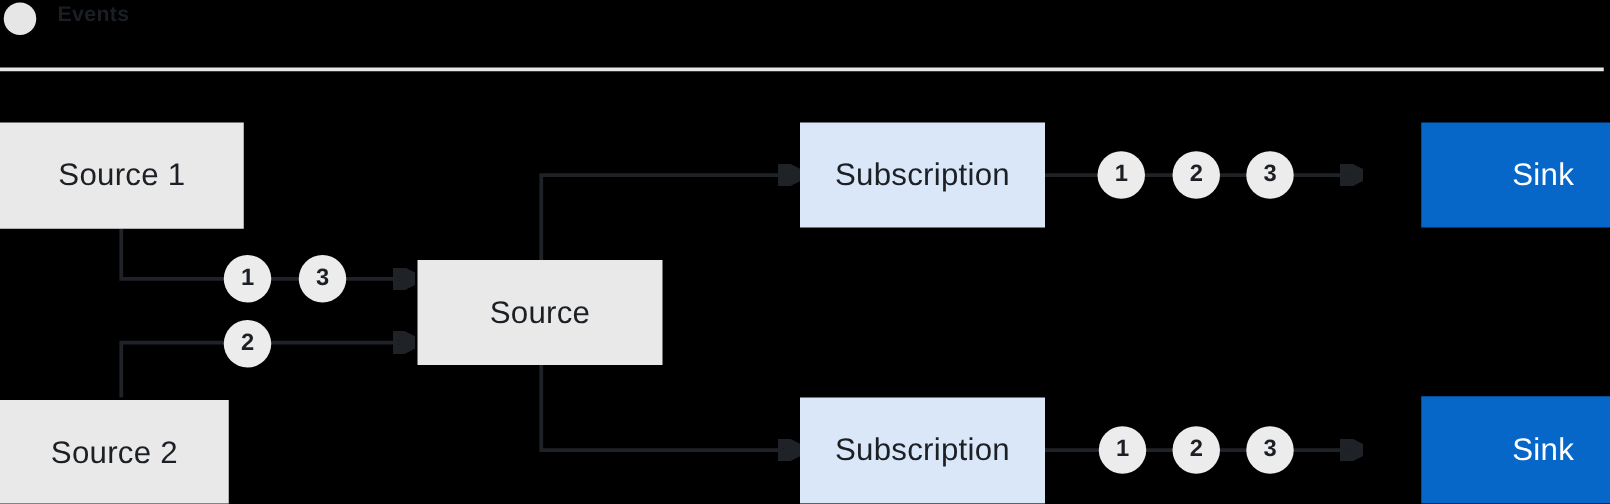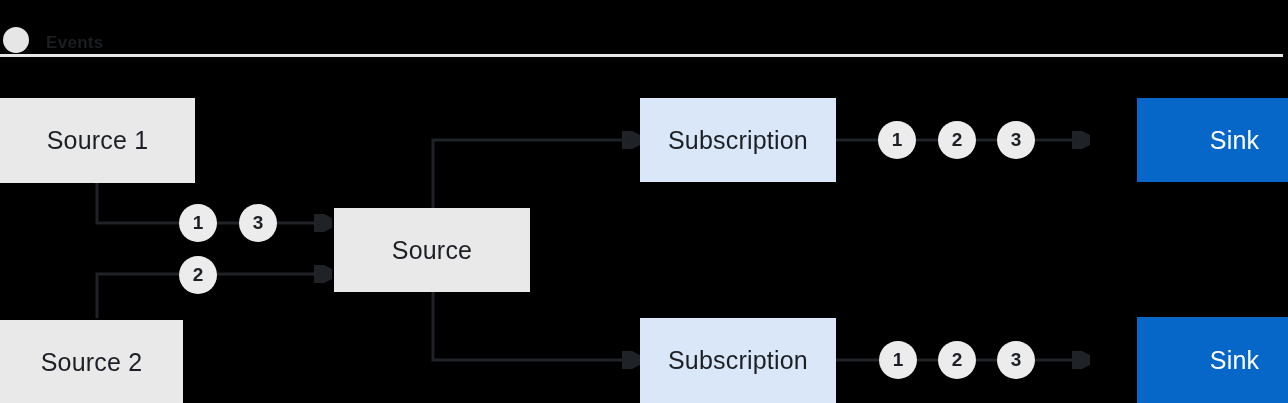--- a/index.html
+++ b/index.html
@@ -10,23 +10,22 @@
     height: 403px;
     background: #000000;
     overflow: hidden;
     font-family: "Liberation Sans", sans-serif;
   }
   
   .legend {
     position: absolute;
     left: 3px; top: 2px;
     display: flex;
-    align-items: flex-end;
+    align-items: flex-start;
     height: 27px;
-    margin-top: 24px;
   }
   .legend-dot {
     width: 26px; height: 26px;
     border-radius: 50%;
     background: #e6e6e6;
   }
   .legend-label {
     margin-left: 17px;
     font-size: 17px;
     font-weight: 700;

